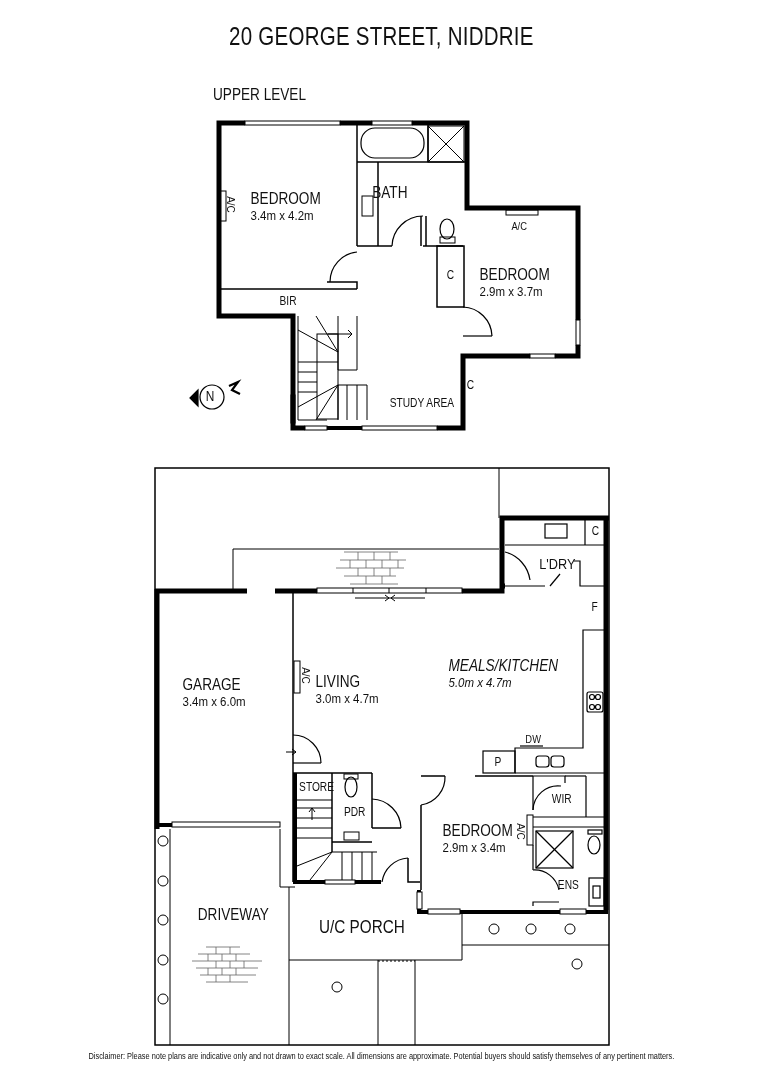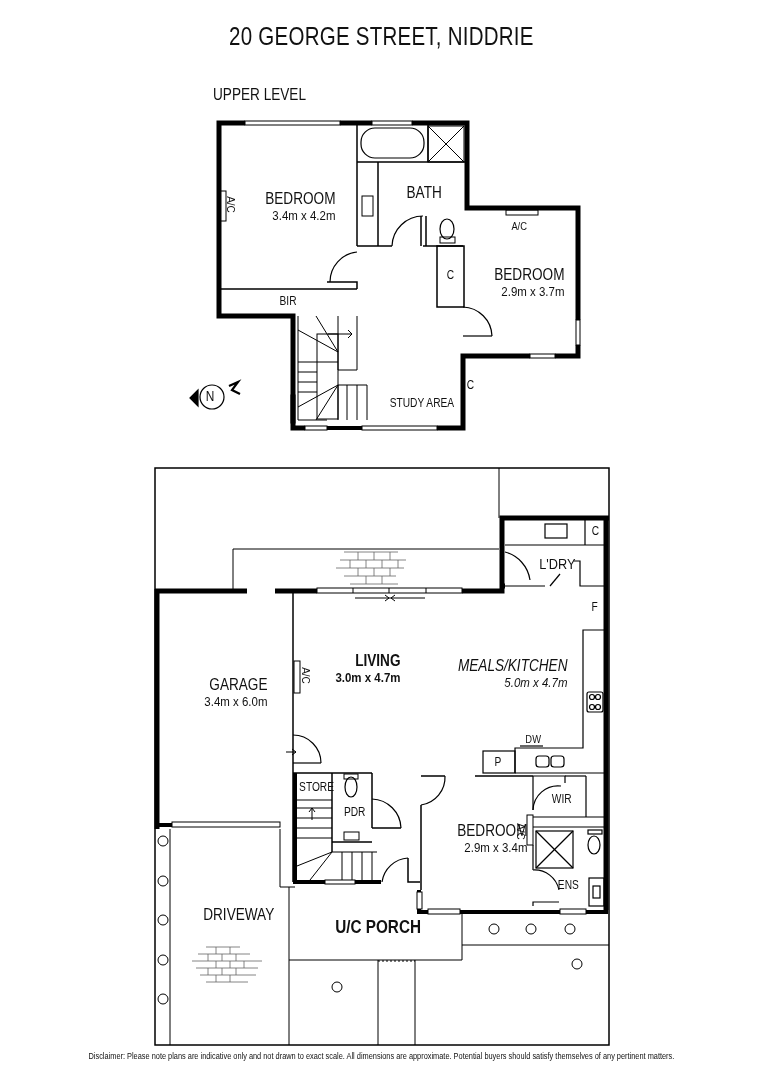--- a/index.html
+++ b/index.html
@@ -4,21 +4,21 @@
 <style>
   html, body { margin: 0; padding: 0; background: #ffffff; }
   body { width: 763px; height: 1080px; position: relative; overflow: hidden;
          font-family: "Liberation Sans", "DejaVu Sans", sans-serif; color: #111; }
   .title { position: absolute; top: 22px; left: 0; width: 763px; text-align: center;
            font-size: 25px; letter-spacing: 0.3px; transform: scaleX(0.82); transform-origin: 381px 0; }
   .level { position: absolute; top: 86px; left: 213px; font-size: 16px; transform: scaleX(0.85); transform-origin: 0 0; }
   .disclaimer { position: absolute; top: 1051px; left: 0; width: 763px; text-align: center;
                 font-size: 9px; transform: scaleX(0.82); transform-origin: 381px 0; }
   svg.plan { position: absolute; top: 0; left: 0; }
-  .lbl { position: absolute; text-align: right; white-space: nowrap; line-height: 1.15; }
+  .lbl { position: absolute; text-align: left; white-space: nowrap; line-height: 1.15; }
   .lbl .name { display: block; font-size: 16px; transform: scaleX(0.85); }
   .lbl .dim  { display: block; font-size: 13.5px; transform: scaleX(0.85); }
   .small { position: absolute; font-size: 12px; transform: scaleX(0.85); white-space: nowrap; }
   .vert { position: absolute; font-size: 10px; white-space: nowrap; transform: rotate(90deg); transform-origin: center; }
 </style>
 </head>
 <body>
 
 <div class="title">20 GEORGE STREET, NIDDRIE</div>
 <div class="level">UPPER LEVEL</div>
@@ -307,59 +307,59 @@
     </g>
   </g>
 </svg>
 
 <div class="small" style="left:205px;top:388px;font-size:14px;">N</div>
 
 <div class="lbl" style="left:243px;top:190px;width:100px;">
   <span class="name">BEDROOM</span>
   <span class="dim">3.4m x 4.2m</span>
 </div>
-<div class="lbl" style="left:390px;top:184px;width:56px;">
+<div class="lbl" style="left:368px;top:184px;width:56px;">
   <span class="name">BATH</span>
 </div>
 <div class="lbl" style="left:472px;top:266px;width:100px;">
   <span class="name">BEDROOM</span>
   <span class="dim">2.9m x 3.7m</span>
 </div>
 <div class="small" style="left:278px;top:294px;">BIR</div>
 <div class="small" style="left:384px;top:396px;">STUDY AREA</div>
 <div class="vert" style="left:222px;top:199px;">A/C</div>
 <div class="small" style="left:510px;top:220px;font-size:11px;">A/C</div>
 <div class="small" style="left:446px;top:268px;">C</div>
 <div class="small" style="left:466px;top:378px;">C</div>
 
 <div class="lbl" style="left:175px;top:676px;width:100px;">
   <span class="name">GARAGE</span>
   <span class="dim">3.4m x 6.0m</span>
 </div>
-<div class="lbl" style="left:308px;top:652px;width:100px;font-weight:bold;">
+<div class="lbl" style="left:308px;top:673px;width:100px;">
   <span class="name">LIVING</span>
   <span class="dim">3.0m x 4.7m</span>
 </div>
 <div class="lbl" style="left:438px;top:657px;width:140px;font-style:italic;">
   <span class="name">MEALS/KITCHEN</span>
   <span class="dim">5.0m x 4.7m</span>
 </div>
 <div class="small" style="left:536px;top:555px;font-size:15px;">L'DRY</div>
 <div class="small" style="left:296px;top:780px;">STORE</div>
 <div class="small" style="left:342px;top:805px;">PDR</div>
 <div class="lbl" style="left:435px;top:822px;width:100px;">
   <span class="name">BEDROOM</span>
   <span class="dim">2.9m x 3.4m</span>
 </div>
 <div class="small" style="left:550px;top:792px;">WIR</div>
 <div class="small" style="left:556px;top:878px;">ENS</div>
 <div class="lbl" style="left:191px;top:906px;width:90px;">
   <span class="name">DRIVEWAY</span>
 </div>
-<div class="lbl" style="left:310px;top:917px;width:120px;font-weight:bold;">
+<div class="lbl" style="left:310px;top:917px;width:120px;">
   <span class="name" style="font-size:18px;">U/C PORCH</span>
 </div>
 <div class="vert" style="left:297px;top:670px;">A/C</div>
 <div class="vert" style="left:512px;top:826px;">A/C</div>
 <div class="small" style="left:591px;top:600px;">F</div>
 <div class="small" style="left:524px;top:733px;font-size:11px;">DW</div>
 <div class="small" style="left:494px;top:755px;">P</div>
 <div class="small" style="left:591px;top:524px;">C</div>
 
 <div class="disclaimer">Disclaimer: Please note plans are indicative only and not drawn to exact scale. All dimensions are approximate. Potential buyers should satisfy themselves of any pertinent matters.</div>

